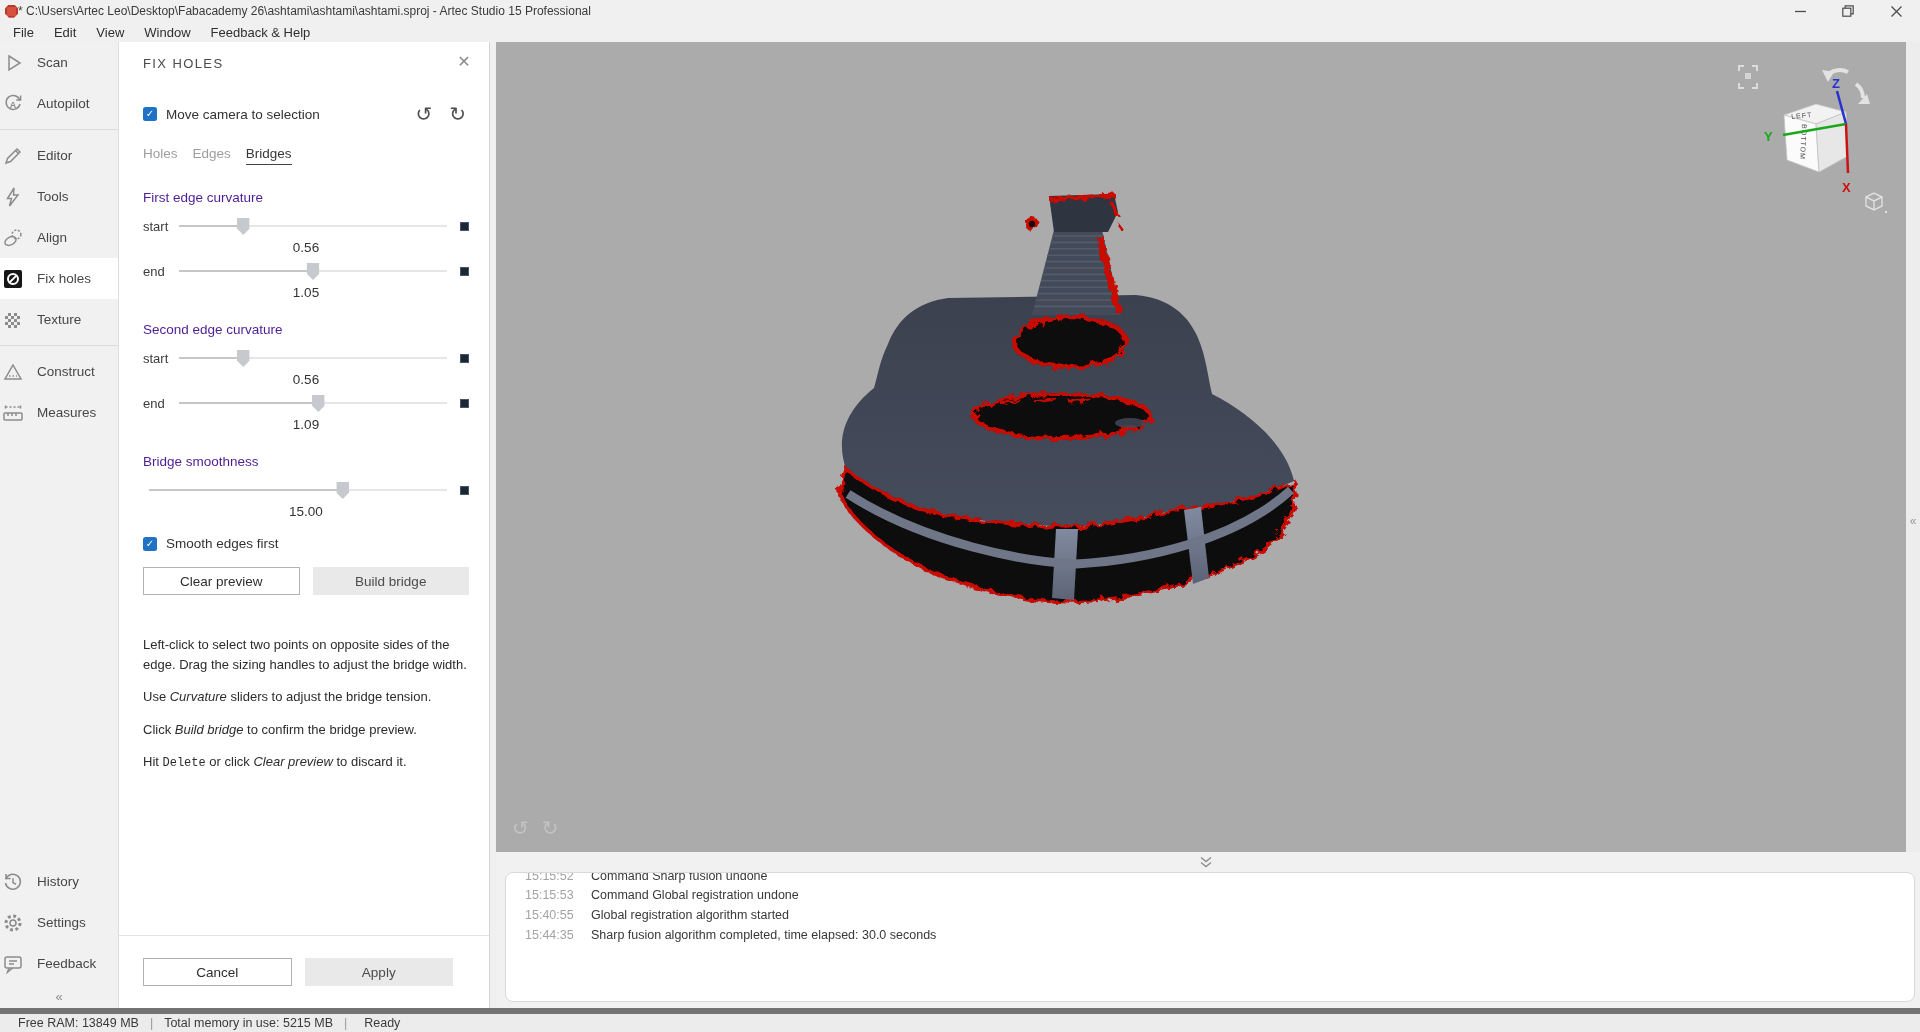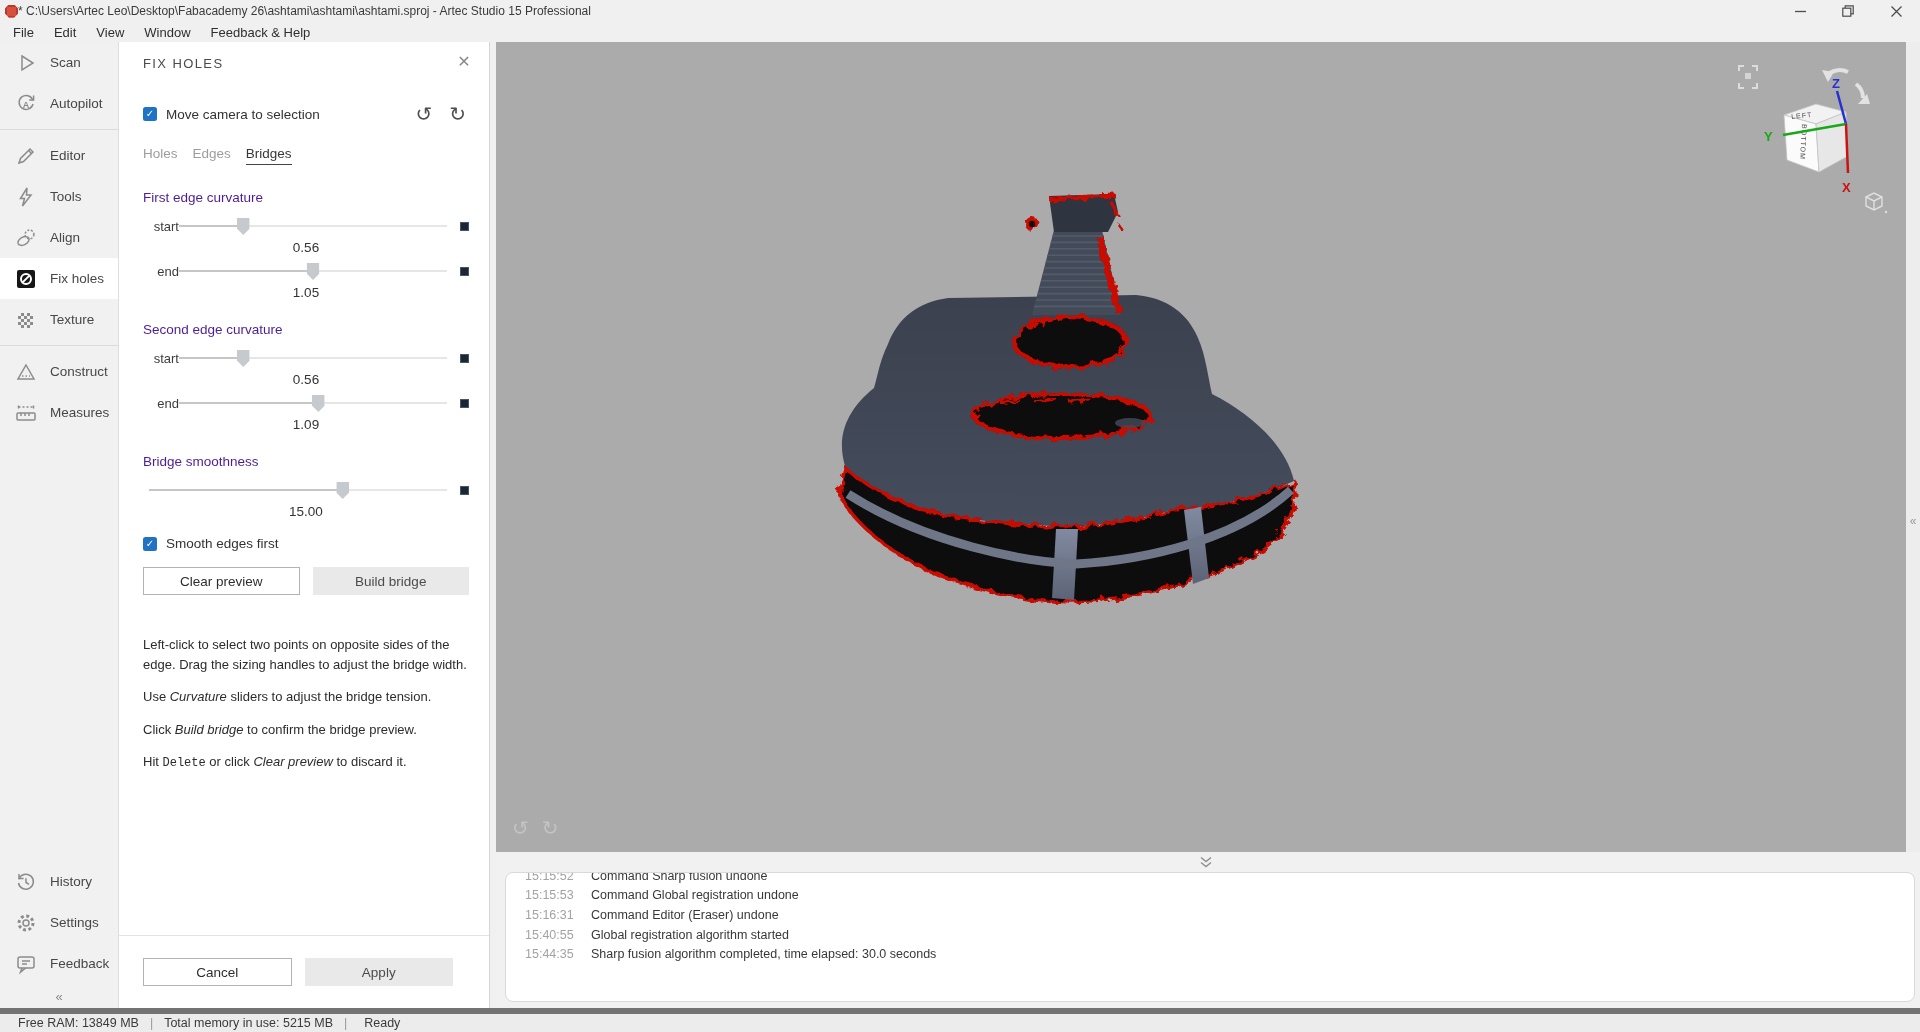--- a/index.html
+++ b/index.html
@@ -15,21 +15,21 @@
   .win-controls{margin-left:auto;display:flex;height:100%;}
   .win-btn{width:48px;height:22px;display:flex;align-items:center;justify-content:center;color:#4d4d4d;}
   .win-btn svg{display:block;}
 
   
   .menubar{position:absolute;left:0;top:22px;width:1920px;height:20px;background:#f0f0f0;display:flex;align-items:center;padding-left:3px;}
   .menu-item{padding:2px 10px;font-size:13px;color:#2f2f2f;cursor:default;}
 
   
   .sidebar{position:absolute;left:0;top:42px;width:118px;height:966px;background:#f1f1f1;}
-  .side-item{height:41px;display:flex;align-items:center;padding-left:13px;color:#474747;font-size:13.5px;white-space:nowrap;}
+  .side-item{height:41px;display:flex;align-items:center;color:#474747;font-size:13.5px;white-space:nowrap;}
   .side-item.active{background:#ffffff;}
   .side-item .icn{width:25px;height:25px;margin-right:12px;flex:0 0 auto;display:flex;align-items:center;justify-content:center;}
   .side-div{height:1px;background:#dcdcdc;margin:5px 0;}
   .side-bottom{position:absolute;bottom:0;left:0;right:0;}
   .side-collapse{height:24px;display:flex;align-items:center;justify-content:center;color:#8a8a8a;font-size:13px;}
 
   
   .fixpanel{position:absolute;left:118px;top:42px;width:372px;height:966px;background:#fff;
     border-left:1px solid #dedede;border-right:1px solid #d6d6d6;}
   .panel-inner{position:relative;height:100%;padding:14px 20px 0 24px;}
@@ -43,21 +43,21 @@
   .cbx-label{margin-left:9px;font-size:13.5px;color:#333;}
   .undoredo{margin-left:auto;display:flex;gap:17px;color:#4f4f4f;font-size:20px;margin-right:3px;line-height:1;}
   .undoredo span{cursor:default;}
   .tabs{margin-top:22px;display:flex;gap:15px;font-size:13.5px;}
   .tab{color:#9d9d9d;padding-bottom:3px;cursor:default;}
   .tab.active{color:#373737;border-bottom:1.5px solid #444;}
 
   .slider-group{margin-top:18px;}
   .slider-group.first{margin-top:25px;}
   .sg-title{font-size:13.5px;color:#4c1d95;margin-bottom:9px;}
-  .s-row{display:grid;grid-template-columns:36px 1fr 22px;align-items:center;height:24px;text-align:right;}
+  .s-row{display:grid;grid-template-columns:36px 1fr 22px;align-items:center;height:24px;}
   .s-row.nolabel{grid-template-columns:6px 1fr 22px;}
   .s-label{font-size:13px;color:#3c3c3c;}
   .s-trackwrap{position:relative;height:24px;}
   .s-track{position:absolute;top:11px;left:0;right:0;height:2px;background:#e6e6e6;}
   .s-fill{position:absolute;top:11px;left:0;height:2px;background:#c6c6c6;}
   .s-handle{position:absolute;top:4px;width:13px;height:17px;background:#c6cacf;
     clip-path:polygon(0 0,100% 0,100% 62%,50% 100%,0 62%);transform:translateX(-50%);}
   .s-chip{width:9px;height:9px;background:#1c2733;border:1px solid #46566a;justify-self:end;}
   .s-value{grid-column:2;text-align:center;font-size:13.5px;color:#333;height:21px;line-height:19px;}
   .row-smooth{margin-top:13px;}
@@ -486,24 +486,20 @@
   <div class="log-box" id="log-box">
       <div class="log-row">
         <span class="log-time">15:15:52</span>
         <span class="log-msg">Command Sharp fusion undone</span>
       </div>
       <div class="log-row">
         <span class="log-time">15:15:53</span>
         <span class="log-msg">Command Global registration undone</span>
       </div>
       <div class="log-row">
-        <span class="log-time">15:16:31</span>
-        <span class="log-msg">Command Editor (Eraser) undone</span>
-      </div>
-      <div class="log-row">
         <span class="log-time">15:40:55</span>
         <span class="log-msg">Global registration algorithm started</span>
       </div>
       <div class="log-row">
         <span class="log-time">15:44:35</span>
         <span class="log-msg">Sharp fusion algorithm completed, time elapsed: 30.0 seconds</span>
       </div>
     </div>
 </div>
 

